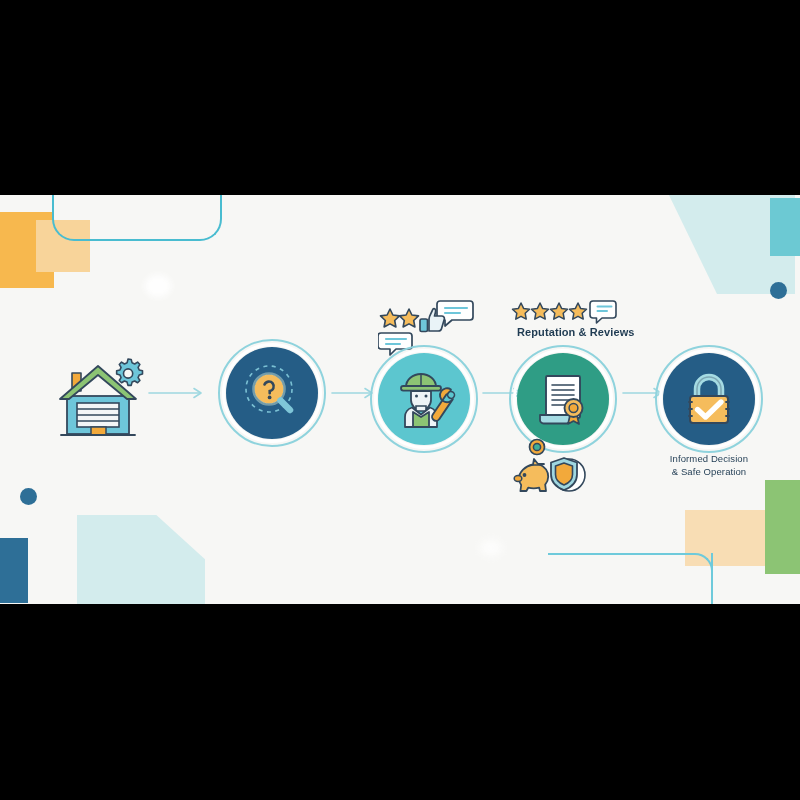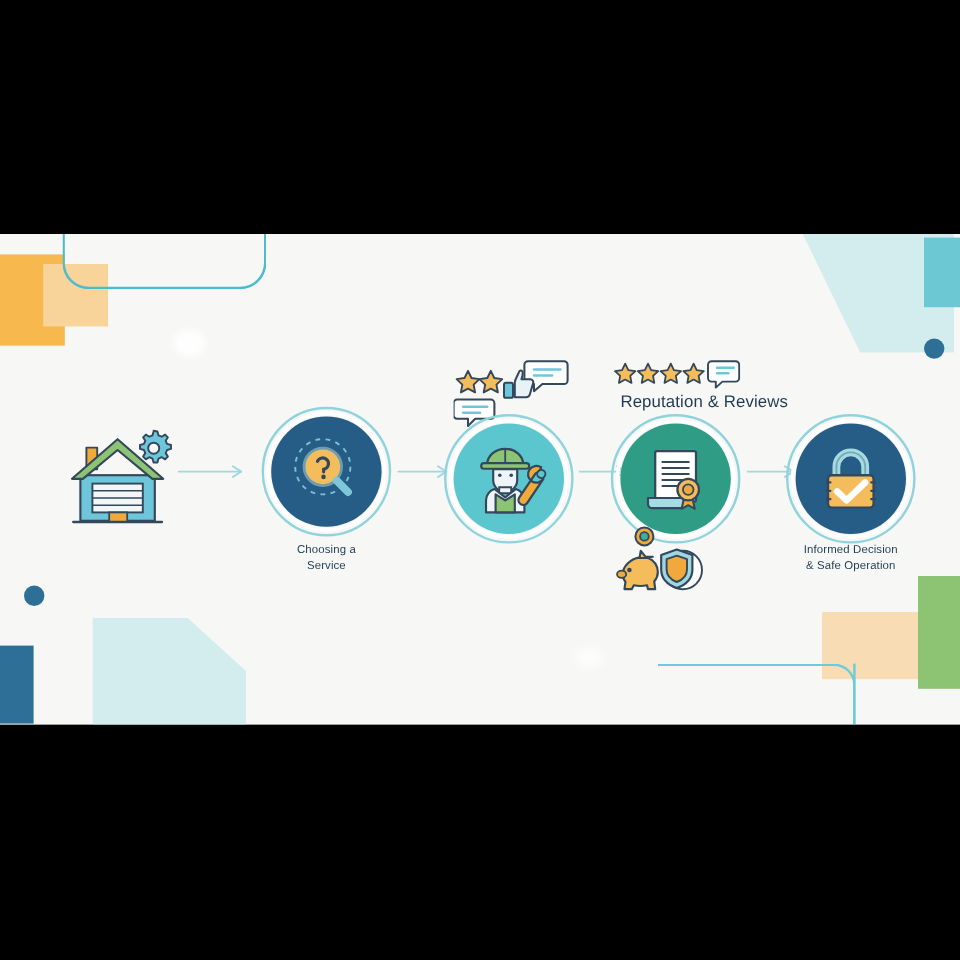--- a/index.html
+++ b/index.html
@@ -93,22 +93,23 @@
     position:absolute; width:190px; text-align:center;
     font-size:9.5px; line-height:12.5px; color:#1f3b52; letter-spacing:.1px;
     font-family:"Liberation Sans", sans-serif;
   }
 
   .arrow { position:absolute; height:12px; }
 
   .floatart { position:absolute; }
 
   .minilabel {
-    position:absolute; font-size:14px; color:#1f3b52; letter-spacing:.1px;
+    position:absolute; font-size:11px; color:#1f3b52; letter-spacing:.1px;
     white-space:nowrap;
+    font-weight:bold;
   }
 </style>
 </head>
 <body>
 
 <div id="stage">
 
   <div id="canvas">
 
     <div class="deco d-orange-solid"></div>
@@ -169,24 +170,20 @@
         <svg class="art" viewBox="0 0 72 72">
           <circle cx="33" cy="32" r="23" fill="none" stroke="#7fc6d8" stroke-width="1.6" stroke-dasharray="4 4.5" opacity=".95"></circle>
           <circle cx="33" cy="32" r="15.5" fill="#f5bc5c" stroke="#33485c" stroke-width="2"></circle>
           <circle cx="33" cy="32" r="15.5" fill="none" stroke="#a7e0ea" stroke-width="2.6" opacity=".55"></circle>
           <path d="M28.5 27.5 a4.8 4.8 0 1 1 5.2 6.6 v2.1" fill="none" stroke="#33485c" stroke-width="2.6" stroke-linecap="round"></path>
           <circle cx="33.6" cy="40.4" r="1.9" fill="#33485c"></circle>
           <path d="M44.5 43.5 L54 53" stroke="#7fc6d8" stroke-width="6.5" stroke-linecap="round"></path>
           <path d="M44.5 43.5 L54 53" stroke="#33485c" stroke-width="1.8" stroke-linecap="round" fill="none" opacity=".0"></path>
           <path d="M43.5 42.5 L55 54" stroke="#33485c" stroke-width="2" stroke-linecap="round" fill="none" opacity=".0"></path>
         </svg>
-      </div>
-      <div class="caption" style="left:177px; top:258px;">
-        <div>Choosing a</div>
-        <div>Service</div>
       </div>
 
       <svg class="arrow" style="left:331px; top:192px;" width="50" height="12" viewBox="0 0 50 12">
         <path d="M1 6 H40" stroke="#9ed8e0" stroke-width="1.6" fill="none" stroke-linecap="round"></path>
         <path d="M34 1.5 L41 6 L34 10.5" stroke="#9ed8e0" stroke-width="1.6" fill="none" stroke-linecap="round" stroke-linejoin="round"></path>
       </svg>
 
       <div class="floatart" style="left:378px; top:102px;">
         <svg width="100" height="62" viewBox="0 0 100 62">
 

